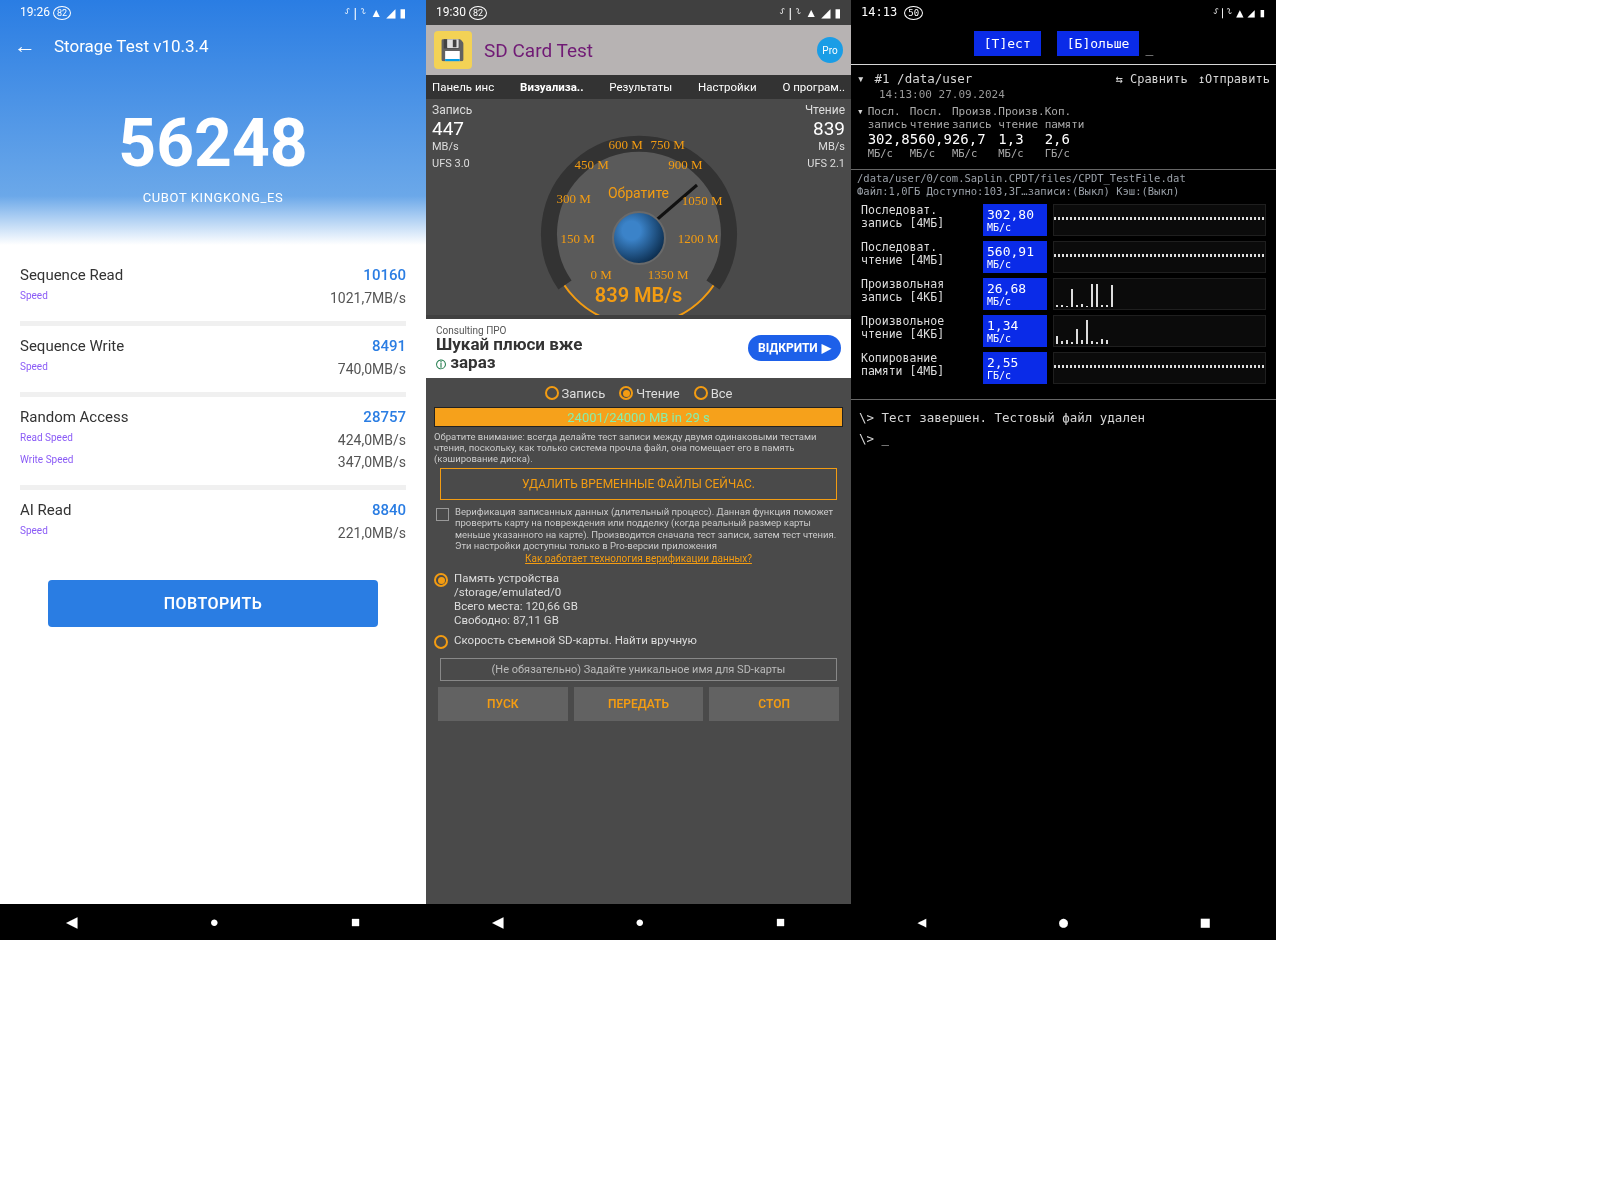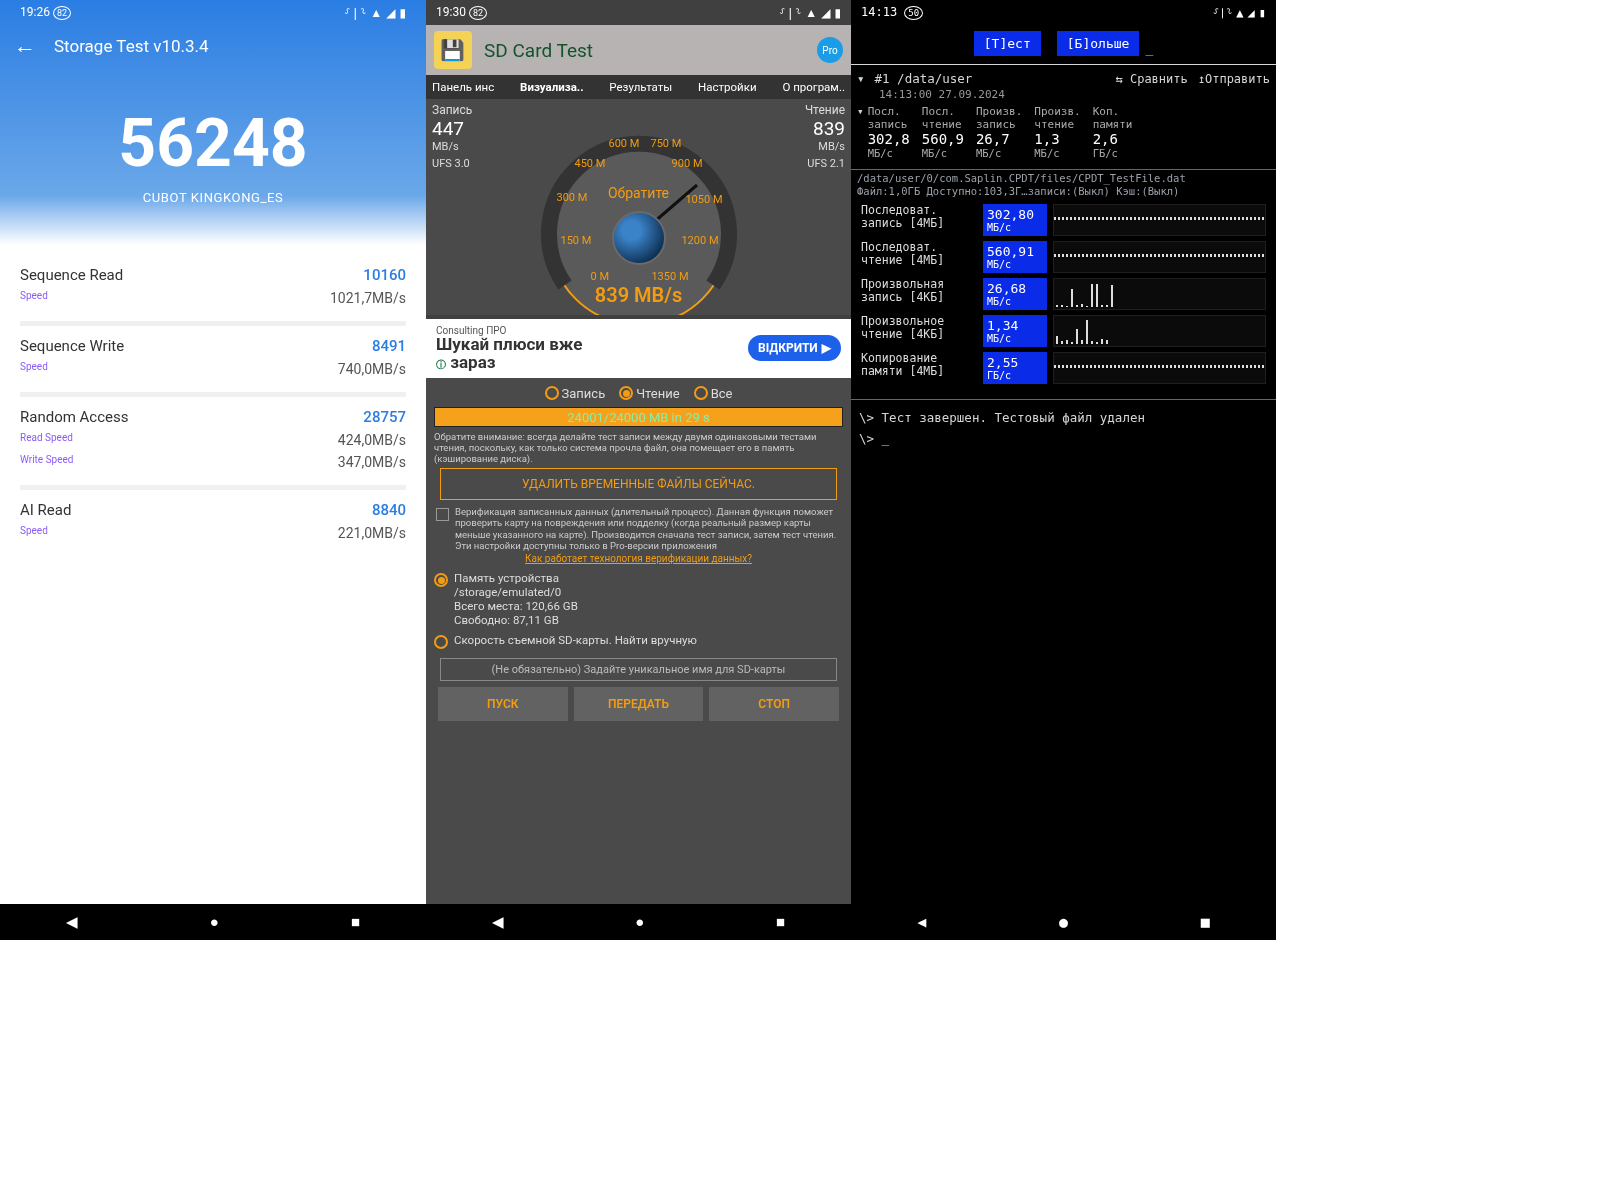--- a/index.html
+++ b/index.html
@@ -38,38 +38,38 @@
     .p1-row.head .val { color: #2a7de3; font-weight: 500; }
     .p1-row.sub .label { color: #8b5cf6; font-size: 10px; }
     .p1-row.sub .val { color: #555; font-size: 14px; }
     .p1-repeat { margin: 24px 48px 0; background: #2a7de3; color: #fff; border-radius: 4px; text-align: center; padding: 14px 0; font-size: 16px; font-weight: 600; letter-spacing: .5px; }
     
     
     .p2 { display: flex; flex-direction: column; }
     .p2-toolbar { background: #3f51b5; color: #fff; height: 25px; }
     .p2-appbar { background: #b7b3b3; display: flex; align-items: center; gap: 12px; padding: 6px 8px; }
     .p2-icon { width: 38px; height: 38px; background: #f3d255; border-radius: 4px; display: flex; align-items: center; justify-content: center; font-size: 20px; }
-    .p2-title { font-size: 19px; color: #14532d; flex: 1; }
+    .p2-title { font-size: 19px; color: #701a75; flex: 1; }
     .p2-pro { width: 26px; height: 26px; background: #1a9de6; color: #fff; border-radius: 50%; font-size: 10px; display: flex; align-items: center; justify-content: center; }
     .p2-tabs { background: #333; color: #fff; display: flex; font-size: 11.5px; padding: 5px 6px; gap: 0; justify-content: space-between; white-space: nowrap; overflow: hidden; }
     .p2-tabs .t.active { font-weight: 700; }
     .p2-gauge-area { position: relative; background: #4a4a4a; padding: 4px 6px 0; }
     .p2-top { display: flex; justify-content: space-between; font-size: 12px; color: #ddd; }
     .p2-top .col { text-align: left; }
     .p2-top .col.r { text-align: right; }
     .p2-top .lbl { font-size: 12px; }
     .p2-top .big { font-size: 19px; color: #fff; }
     .p2-top .un { font-size: 11px; }
     .p2-top .uf { font-size: 11px; margin-top: 4px; }
     .gauge { width: 220px; height: 200px; margin: -55px auto 0; position: relative; }
     .gauge svg { width: 100%; height: 100%; }
     .gauge-label { position: absolute; left: 0; right: 0; top: 70px; text-align: center; color: #f39c12; font-size: 14px; }
     .gauge-center { position: absolute; left: 50%; top: 96px; transform: translateX(-50%); width: 54px; height: 54px; border-radius: 50%; background: radial-gradient(circle at 35% 35%, #3b83c9 20%, #0a2a4a 80%); border: 2px solid #6a6a6a; }
     .gauge-val { position: absolute; left: 0; right: 0; bottom: 8px; text-align: center; color: #f39c12; font-size: 20px; font-weight: 600; }
-    .gauge-ticks { position: absolute; color: #f39c12; font-size: 11px; }
+    .gauge-ticks { position: absolute; color: #f39c12; font-size: 13px; font-family: Liberation Serif, serif; }
     .gt-0 { left: 62px; bottom: 32px; } .gt-1 { left: 32px; bottom: 68px; }
     .gt-2 { left: 28px; top: 76px; } .gt-3 { left: 46px; top: 42px; }
     .gt-4 { left: 80px; top: 22px; } .gt-5 { left:122px; top: 22px; }
     .gt-6 { right:46px; top: 42px; } .gt-7 { right:26px; top: 78px; }
     .gt-8 { right:30px; bottom: 68px; } .gt-9 { right:60px; bottom: 32px; }
     
     .p2-ad { background: #fff; color: #222; margin: 4px 0 0; padding: 6px 10px; display: flex; align-items: center; }
     .p2-ad .txt { flex: 1; }
     .p2-ad .sm { font-size: 10px; color: #555; }
     .p2-ad .lg { font-size: 17px; font-weight: 700; color: #333; line-height: 1.05; }
@@ -99,21 +99,21 @@
     
     .p3 { display: flex; flex-direction: column; font-family: 'Consolas','DejaVu Sans Mono',monospace; color: #d6d6d6; }
     .p3-top { padding: 6px 0 8px; border-bottom: 1px solid #d6d6d6; display: flex; justify-content: center; gap: 16px; }
     .p3-top .btn { background: #0a2be8; color: #fff; padding: 5px 10px; font-size: 13px; }
     .p3-top .cur { color: #ccc; align-self: flex-end; margin-left: -10px; font-size: 13px; }
     .p3-summary { padding: 6px 6px 10px; border-bottom: 1px solid #666; }
     .p3-row1 { font-size: 12.5px; display: flex; gap: 10px; align-items: center; white-space: nowrap; }
     .p3-row1 .sep { flex: 1; }
     .p3-row1 .ac { font-size: 12px; }
     .p3-row2 { font-size: 11px; color: #999; margin: 2px 0 4px 22px; }
-    .p3-stats { display: flex; gap: 12px; font-size: 11.5px; margin-left: 22px; flex-wrap: wrap; }
+    .p3-stats { display: flex; font-size: 11.5px; margin-left: 22px; flex-wrap: wrap; }
     .p3-stats .cell { }
     .p3-stats .lab { color: #aaa; font-size: 11px; white-space: nowrap; }
     .p3-stats .v { font-size: 14px; color: #fff; }
     .p3-stats .u { font-size: 10.5px; color: #aaa; }
     .p3-paths { font-size: 10.5px; color: #9aa0a8; padding: 2px 6px; line-height: 1.2; }
     .p3-tests { padding: 5px 10px 10px; border-bottom: 1px solid #666; }
     .p3-test { display: flex; gap: 6px; margin-bottom: 5px; align-items: stretch; }
     .p3-test .nm { width: 116px; font-size: 11.5px; color: #ddd; line-height: 1.15; }
     .p3-test .val { width: 64px; background: #0a2be8; color: #fff; font-size: 12px; padding: 3px 4px; display:flex; flex-direction:column; justify-content:center; }
     .p3-test .val .n { font-size: 13px; }
@@ -190,20 +190,21 @@
             <span class="label">AI Read</span>
             <span class="val">8840</span>
           </div>
         <div class="p1-row sub">
             <span class="label">Speed</span>
             <span class="val">221,0MB/s</span>
           </div>
       </div>
     </div>
 
+    <div class="p1-repeat">ПОВТОРИТЬ</div>
 
     <div class="nav-bar">
       <span class="navg">◀</span>
       <span class="navg">●</span>
       <span class="navg">■</span>
     </div>
   </div>
 
   <div class="pane pane2 p2">
     <div class="status-bar p2-toolbar">

